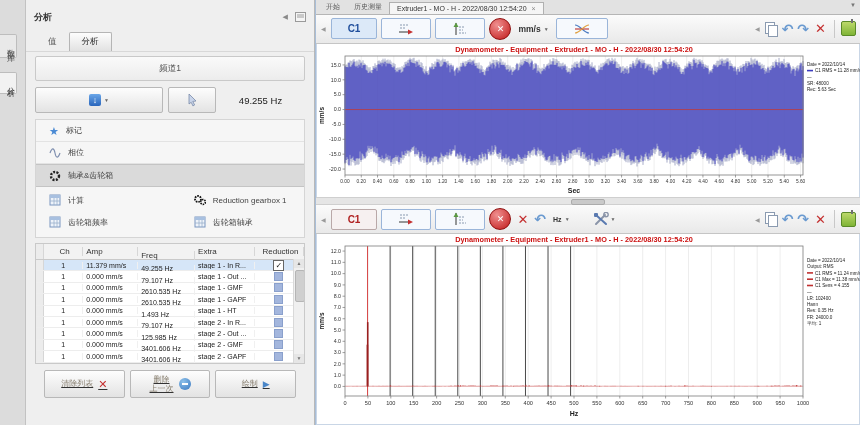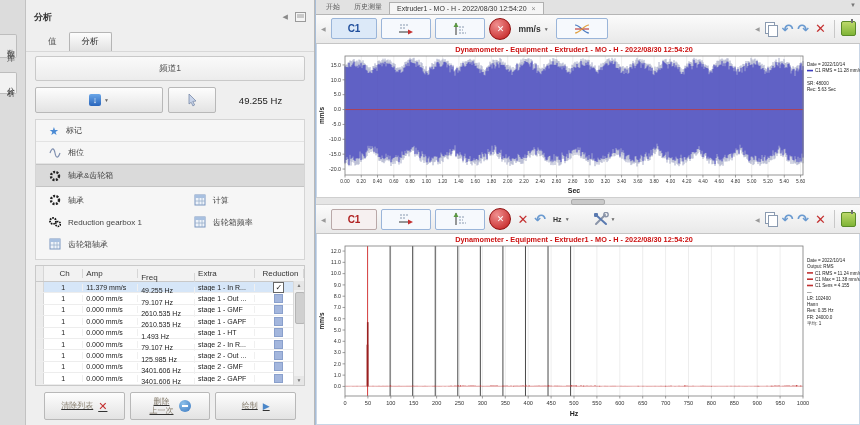--- a/index.html
+++ b/index.html
@@ -164,26 +164,20 @@
               <span class="tool-label">相位</span>
             </div>
             <div class="tool-row selected">
               <svg width="12" height="12" viewBox="0 0 12 12">
                 <circle cx="6" cy="6" r="4" fill="none" stroke="#222" stroke-width="2.4" stroke-dasharray="2,1.3"></circle>
               </svg>
               <span class="tool-label">轴承&amp;齿轮箱</span>
             </div>
           </div>
         <div class="sub-grid">
-            <div class="sub-item">
-              <svg width="12" height="12" viewBox="0 0 12 12">
-                <circle cx="6" cy="6" r="4" fill="none" stroke="#222" stroke-width="2.4" stroke-dasharray="2,1.3"></circle>
-              </svg>
-              <span class="tool-label">轴承</span>
-            </div>
             <div class="sub-item">
               <svg width="12" height="12" viewBox="0 0 12 12">
                 <rect x="1" y="1" width="10" height="10" fill="#eef3fa" stroke="#7a96c0" stroke-width="1"></rect>
                 <rect x="1" y="1" width="10" height="3" fill="#a8c0e0"></rect>
                 <path d="M1,7 h10 M5,4 v7 M8,4 v7" stroke="#9ab0cc" stroke-width="0.8"></path>
               </svg>
               <span class="tool-label">计算</span>
             </div>
             <div class="sub-item">
               <svg width="12" height="12" viewBox="0 0 12 12">

